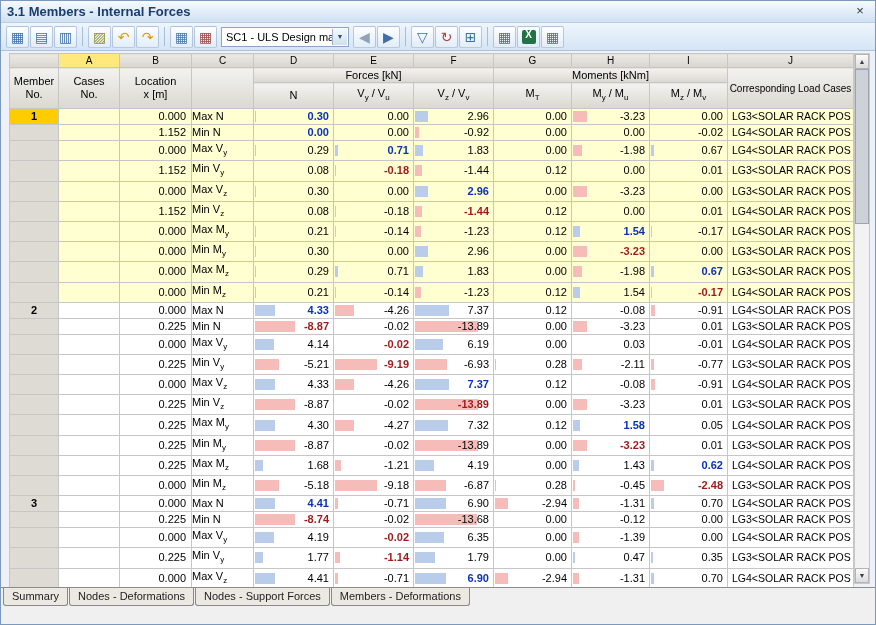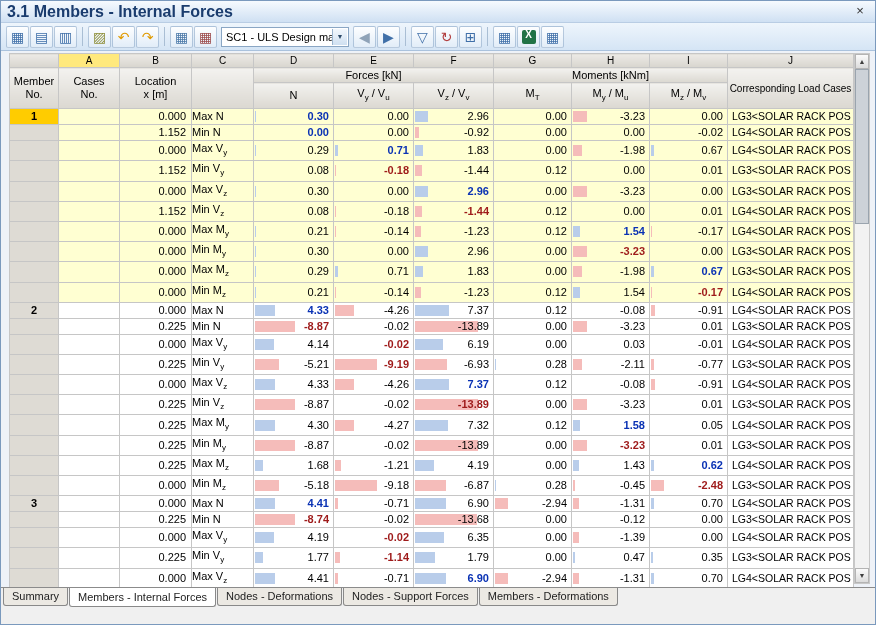--- a/index.html
+++ b/index.html
@@ -15,21 +15,21 @@
     display:flex; flex-direction:column;
     background:#eef2f8;
   }
   
   .titlebar {
     height:22px; flex:0 0 22px;
     background:linear-gradient(#f6fafe,#cfe0f3);
     border-bottom:1px solid #b9cde4;
     display:flex; align-items:center; padding:0 6px;
   }
-  .title { flex:1; font-size:16px; font-weight:bold; color:#1a3c6e; }
+  .title { flex:1; font-size:13px; font-weight:bold; color:#1a3c6e; }
   .closebtn {
     width:18px; height:16px; text-align:center; line-height:14px;
     font-size:13px; color:#333; cursor:default;
   }
   
   .toolbar {
     height:28px; flex:0 0 28px;
     background:linear-gradient(#eef5fc,#d5e5f5);
     border-bottom:1px solid #aac2dd;
     display:flex; align-items:center; padding:0 5px; gap:1px;
@@ -864,20 +864,19 @@
 
     <div class="vscroll">
       <div class="sbtn up">▲</div>
       <div class="sthumb"></div>
       <div class="sbtn down">▼</div>
     </div>
   </div>
 
   <div class="tabbar">
       <div class="tab">Summary</div>
-      <div class="tab active">Members - Internal Forces</div>
       <div class="tab">Nodes - Deformations</div>
       <div class="tab">Nodes - Support Forces</div>
       <div class="tab">Members - Deformations</div>
     </div>
   <div class="bottom-filler"></div>
 
 </div>
 
 </body></html>

